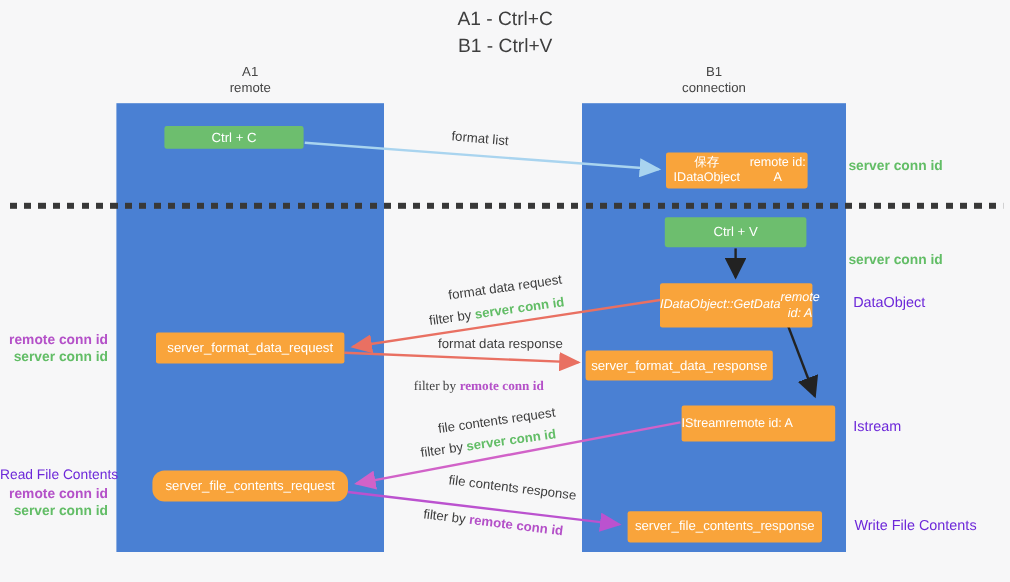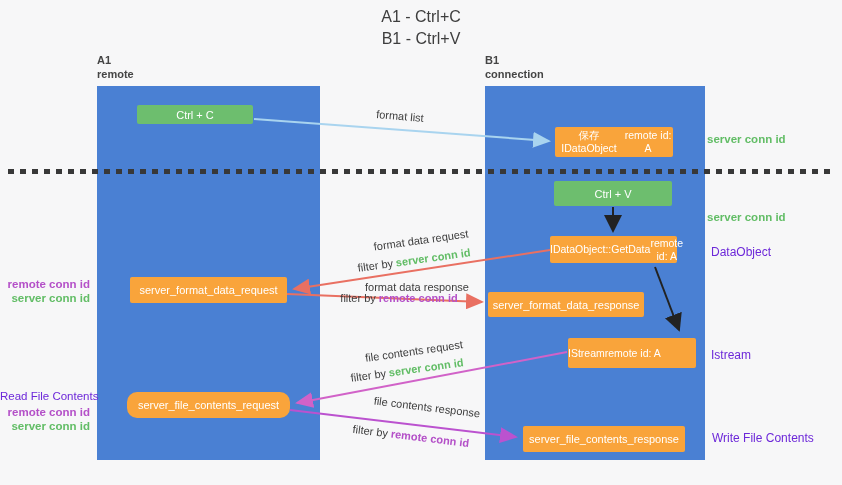--- a/index.html
+++ b/index.html
@@ -5,37 +5,37 @@
   html,body{margin:0;padding:0;}
   body{background:#e9e9e9;}
   .stage{
     position:relative;width:842px;height:485px;overflow:hidden;
     background:#f7f7f8;
     font-family:"Liberation Sans","DejaVu Sans",sans-serif;
     color:#3d3d3d;
   }
   .abs{position:absolute;}
   .title{top:6px;left:0;right:0;text-align:center;font-size:16px;line-height:22px;color:#3e3e3e;}
-  .lane-hdr{font-size:11px;line-height:14px;color:#454545;font-weight:bold;}
+  .lane-hdr{font-size:11px;line-height:14px;text-align:center;color:#454545;}
   .hdr-a{left:97px;top:53px;width:223px;}
   .hdr-b{left:485px;top:53px;width:220px;}
   .lane{background:var(--lane_blue,#4a80d3);}
   .lane-a{left:97px;top:86px;width:223px;height:374px;}
   .lane-b{left:485px;top:86px;width:220px;height:374px;}
   .divider{left:8px;top:169px;width:828px;height:5px;
     background:repeating-linear-gradient(to right,#383838 0,#383838 6px,transparent 6px,transparent 12px);}
   .box{color:#fff;text-align:center;border-radius:2px;font-size:11px;}
   .green{background:var(--box_green,#6dbe6e);}
   .orange{background:var(--box_orange,#f9a43b);}
   .one-line{display:flex;align-items:center;justify-content:center;}
   .two-line{display:flex;flex-direction:row;align-items:center;justify-content:flex-start;font-size:10.5px;line-height:13px;}
   .b-ctrl-c{left:137px;top:105px;width:116px;height:19px;}
   .b-save{left:555px;top:127px;width:118px;height:30px;}
   .b-ctrl-v{left:554px;top:181px;width:118px;height:25px;}
-  .b-getdata{left:550px;top:236px;width:127px;height:27px;}
+  .b-getdata{left:550px;top:236px;width:127px;height:37px;font-style:italic;}
   .b-freq{left:130px;top:277px;width:157px;height:26px;}
   .b-fresp{left:488px;top:292px;width:156px;height:25px;}
   .b-istream{left:568px;top:338px;width:128px;height:30px;}
   .b-creq{left:127px;top:392px;width:163px;height:26px;border-radius:10px;}
   .b-cresp{left:523px;top:426px;width:162px;height:26px;}
   .edge-label{white-space:nowrap;font-size:11px;color:#3d3d3d;}
   .ctr{transform:translate(-50%,-50%);}
   .rot-up{transform:translate(-50%,-50%) rotate(-8deg);}
   .rot-dn5{transform:translate(-50%,-50%) rotate(5deg);}
   .rot-dn7{transform:translate(-50%,-50%) rotate(7deg);}
@@ -125,21 +125,21 @@
   <div class="abs box orange one-line b-cresp">server_file_contents_response</div>
 
   <div class="abs edge-label rot-dn5" style="left:400px;top:116px;">format list</div>
 
   <div class="abs edge-label rot-up" style="left:421px;top:240px;">format data request</div>
   <div class="abs edge-label rot-up" style="left:414px;top:260px;">
     <span class="filter-prefix">filter by</span><span class="key-green">server conn id</span>
   </div>
 
   <div class="abs edge-label ctr" style="left:417px;top:287px;">format data response</div>
-  <div class="abs edge-label ctr" style="left:399px;top:298px;">
+  <div class="abs edge-label ctr" style="left:399px;top:322px;font-family:Liberation Serif, serif;">
     <span class="filter-prefix">filter by</span><span class="key-purple">remote conn id</span>
   </div>
 
   <div class="abs edge-label rot-up" style="left:414px;top:351px;">file contents request</div>
   <div class="abs edge-label rot-up" style="left:407px;top:370px;">
     <span class="filter-prefix">filter by</span><span class="key-green">server conn id</span>
   </div>
 
   <div class="abs edge-label rot-dn7" style="left:427px;top:407px;">file contents response</div>
   <div class="abs edge-label rot-dn7" style="left:411px;top:436px;">

